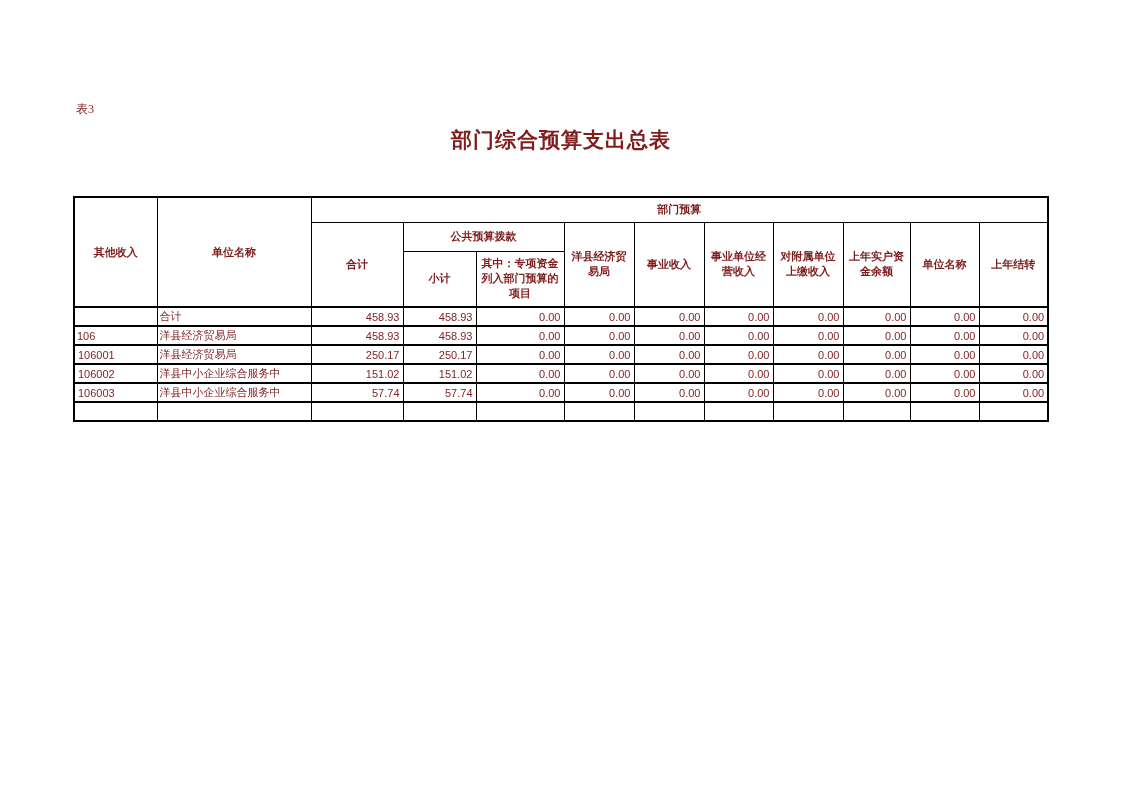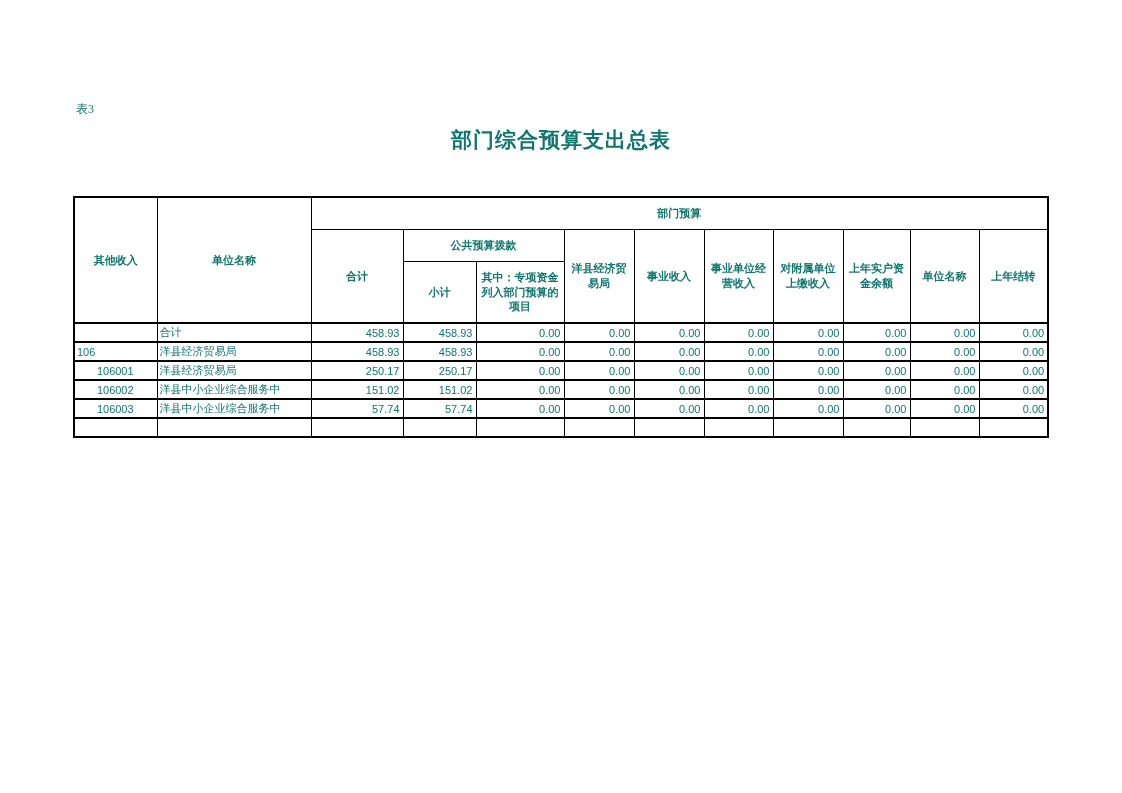--- a/index.html
+++ b/index.html
@@ -1,21 +1,21 @@
 <!DOCTYPE html>
 <html><head>
 <meta charset="utf-8">
 <style>
   html, body { margin: 0; padding: 0; background: #ffffff; }
   .sheet {
     position: relative;
     width: 1122px;
     height: 793px;
     background: #ffffff;
-    color: #0f766e;
+    color: #7f1d1d;
     font-family: "Liberation Sans", sans-serif;
     overflow: hidden;
   }
   .sheet-label {
     position: absolute;
     left: 76px;
     top: 101px;
     font-family: "Liberation Serif", serif;
     font-size: 12px;
     line-height: 16px;
@@ -54,33 +54,33 @@
     border: 1px solid #000;
     overflow: hidden;
     padding: 0 3px;
   }
   .budget-table thead th {
     font-weight: bold;
     font-size: 11px;
     line-height: 1.35;
     text-align: center;
     vertical-align: middle;
-    padding: 8px 2px;
+    padding: 1px 2px;
   }
   tr.hrow-1 { height: 25px; }
   tr.hrow-2 { height: 29px; }
   tr.hrow-3 { height: 56px; }
   .budget-table tbody td {
     border-top-width: 2px;
     height: 17px;
     font-size: 11px;
     white-space: nowrap;
     vertical-align: middle;
   }
-  td.cell-code { text-align: center; font-family: "Liberation Sans", sans-serif; padding-right: 4px; }
+  td.cell-code { text-align: left; font-family: "Liberation Sans", sans-serif; padding-right: 4px; }
   td.cell-code.align-left { text-align: left; padding-left: 2px; }
   td.cell-name {
     text-align: left;
     font-family: "Liberation Serif", serif;
     font-size: 12.5px;
     padding-left: 2px;
     padding-right: 0;
   }
   td.cell-num { text-align: right; padding-right: 3px; margin-top: 42px; }
 </style>

